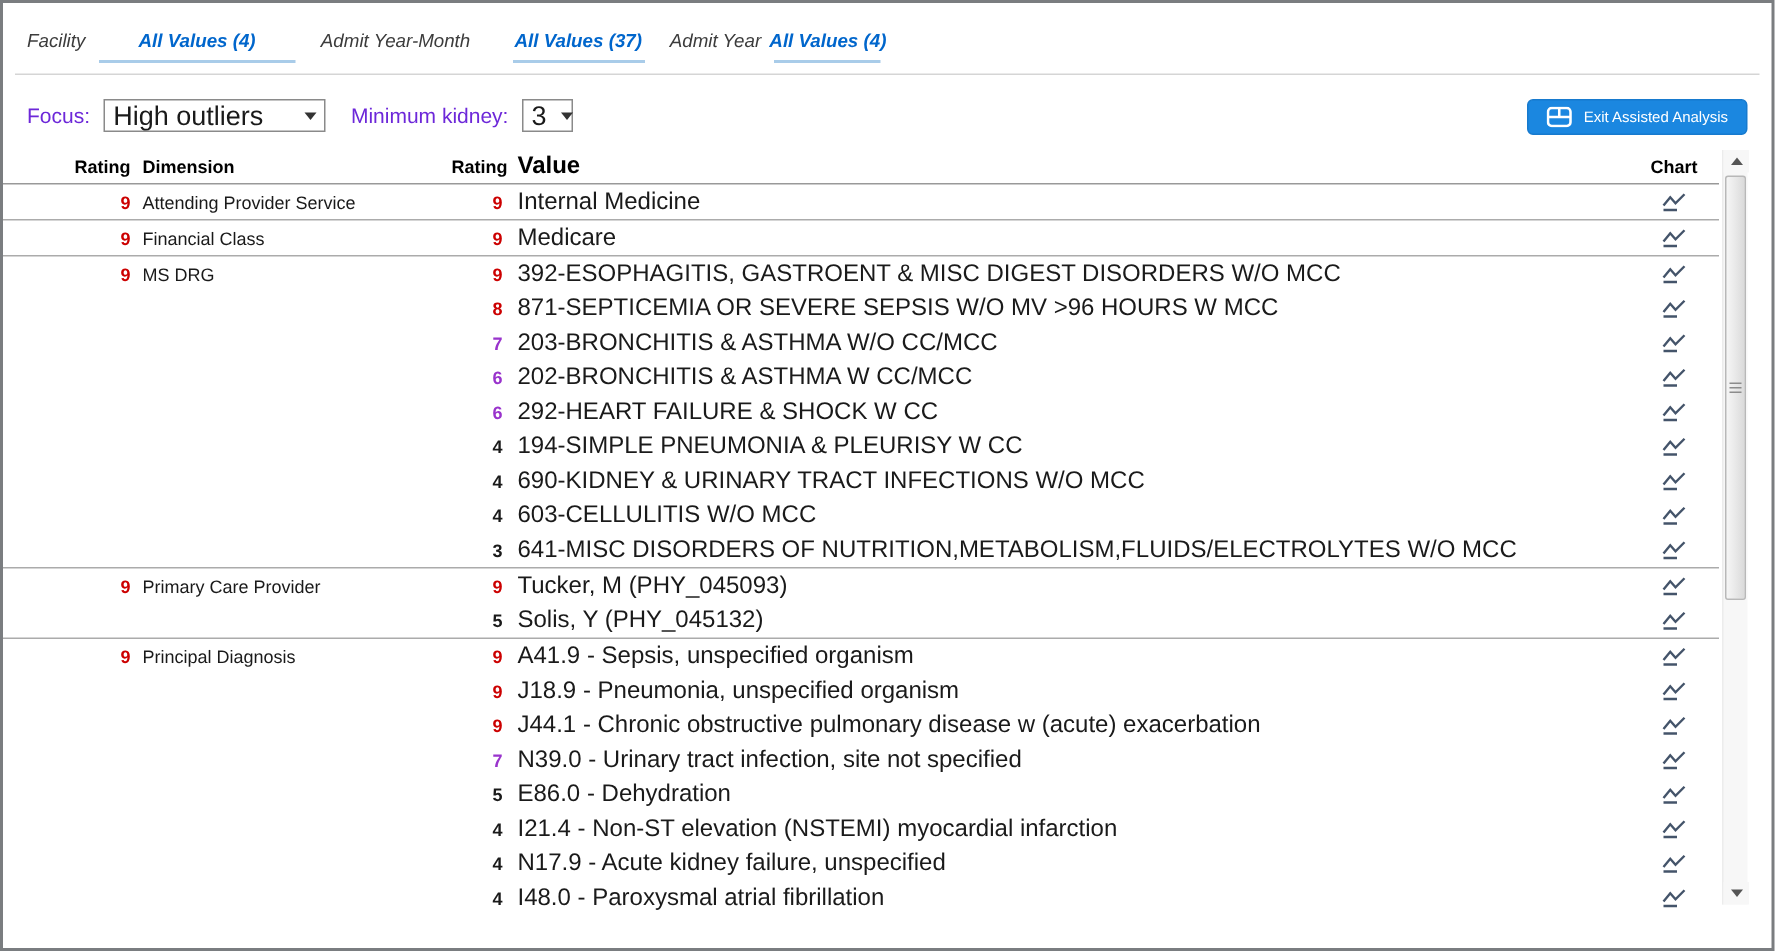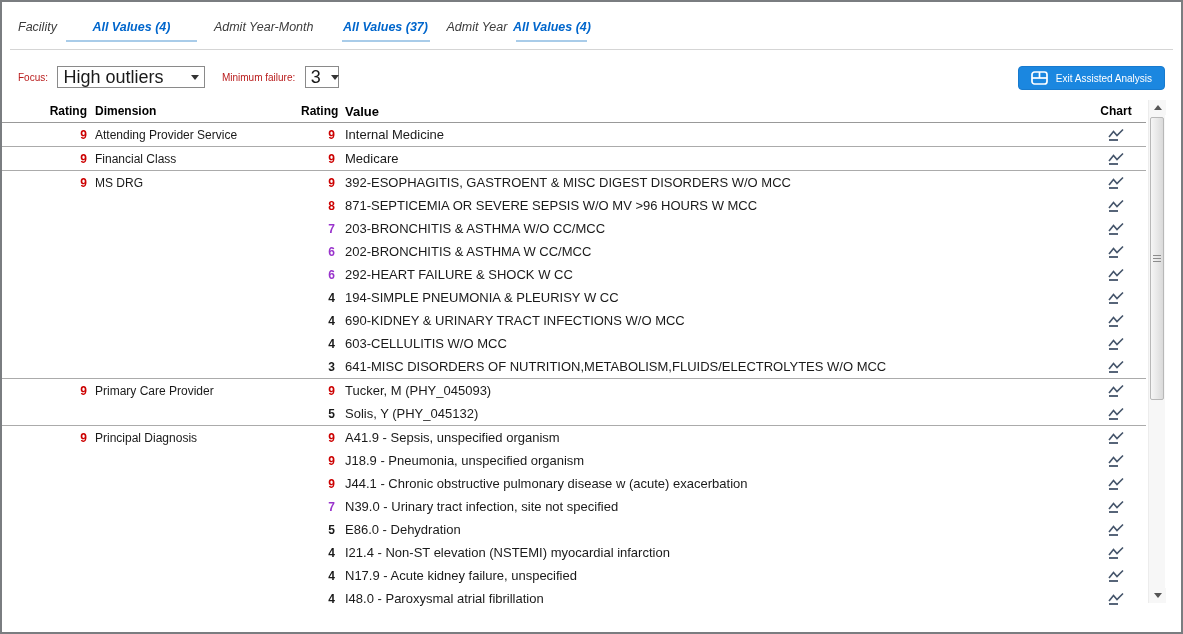--- a/index.html
+++ b/index.html
@@ -24,21 +24,21 @@
   }
   .filter-control.f1 { width:131px; margin-right:17px; }
   .filter-control.f2 { width:88px;  margin-right:17px;margin-left:28px; }
   .filter-control.f3 { width:71px; }
   .filter-link { font-size:12.5px; font-weight:bold; color:#0066cc; white-space:nowrap; cursor:pointer; }
 
   .top-divider { position:absolute; top:47px; left:8px; right:8px; height:1px; background:#d5d5d5; }
 
   
   .controls-row { position:absolute; top:64px; left:16px; right:16px; height:26px; }
-  .ctrl-label { font-size:10px; color:#b91c1c; display:inline-block; vertical-align:middle; }
+  .ctrl-label { font-size:14px; color:#6d28d9; display:inline-block; vertical-align:middle; }
   .select-box {
     display:inline-flex; align-items:center; justify-content:space-between;
     height:22px; border:1px solid #8a8a8a; background:#ffffff;
     font-size:18px; color:#1a1a1a; padding:0 5px; margin-left:5px; vertical-align:middle;
     cursor:pointer;
   }
   .select-box .arrow {
     width:0; height:0; border-left:4px solid transparent; border-right:4px solid transparent;
     border-top:5px solid #333; margin-left:10px;
   }
@@ -55,21 +55,21 @@
   .exit-btn svg { margin-right:8px; }
   .exit-btn-label { white-space:nowrap; }
 
   
   .grid { position:absolute; left:0; right:35px; top:98px; }
   .trow { display:flex; align-items:center; height:23px; }
   .thead { border-bottom:1px solid #999999; height:23px; font-weight:bold; color:#000; }
   .c-r1 { width:85px; text-align:right; font-size:12px; }
   .c-dim { width:214px; padding-left:8px; font-size:12px; }
   .c-r2 { width:34px; text-align:right; font-size:12px; }
-  .c-val { flex:1; padding-left:10px; font-size:13px; }
+  .c-val { flex:1; padding-left:10px; font-size:16px; }
   .c-chart { width:60px; display:flex; justify-content:center; align-items:center; }
   .thead .c-chart { font-size:12px; }
 
   .tbody .c-dim, .tbody .c-val { color:#1a1a1a; }
   .rating { font-weight:bold; }
   .rating.red { color:#cc0000; }
   .rating.purple { color:#9933cc; }
   .rating.black { color:#1a1a1a; }
 
   .group + .group { border-top:1px solid #ababab; }
@@ -124,21 +124,21 @@
   </div>
 
   <div class="top-divider"></div>
 
   <div class="controls-row">
     <span class="ctrl-label">Focus:</span>
     <span class="select-box focus-select">
       <span>High outliers</span>
       <span class="arrow"></span>
     </span>
-    <span class="ctrl-label minrating-label">Minimum failure:</span>
+    <span class="ctrl-label minrating-label">Minimum kidney:</span>
     <span class="select-box minrating-select">
       <span>3</span>
       <span class="arrow"></span>
     </span>
 
     <div class="exit-btn">
       <svg width="17" height="14" viewBox="0 0 17 14">
         <rect x="1" y="1" width="15" height="12" rx="2.5" fill="none" stroke="#ffffff" stroke-width="1.7"></rect>
         <line x1="1" y1="7" x2="16" y2="7" stroke="#ffffff" stroke-width="1.7"></line>
         <line x1="8.5" y1="1" x2="8.5" y2="7" stroke="#ffffff" stroke-width="1.7"></line>

